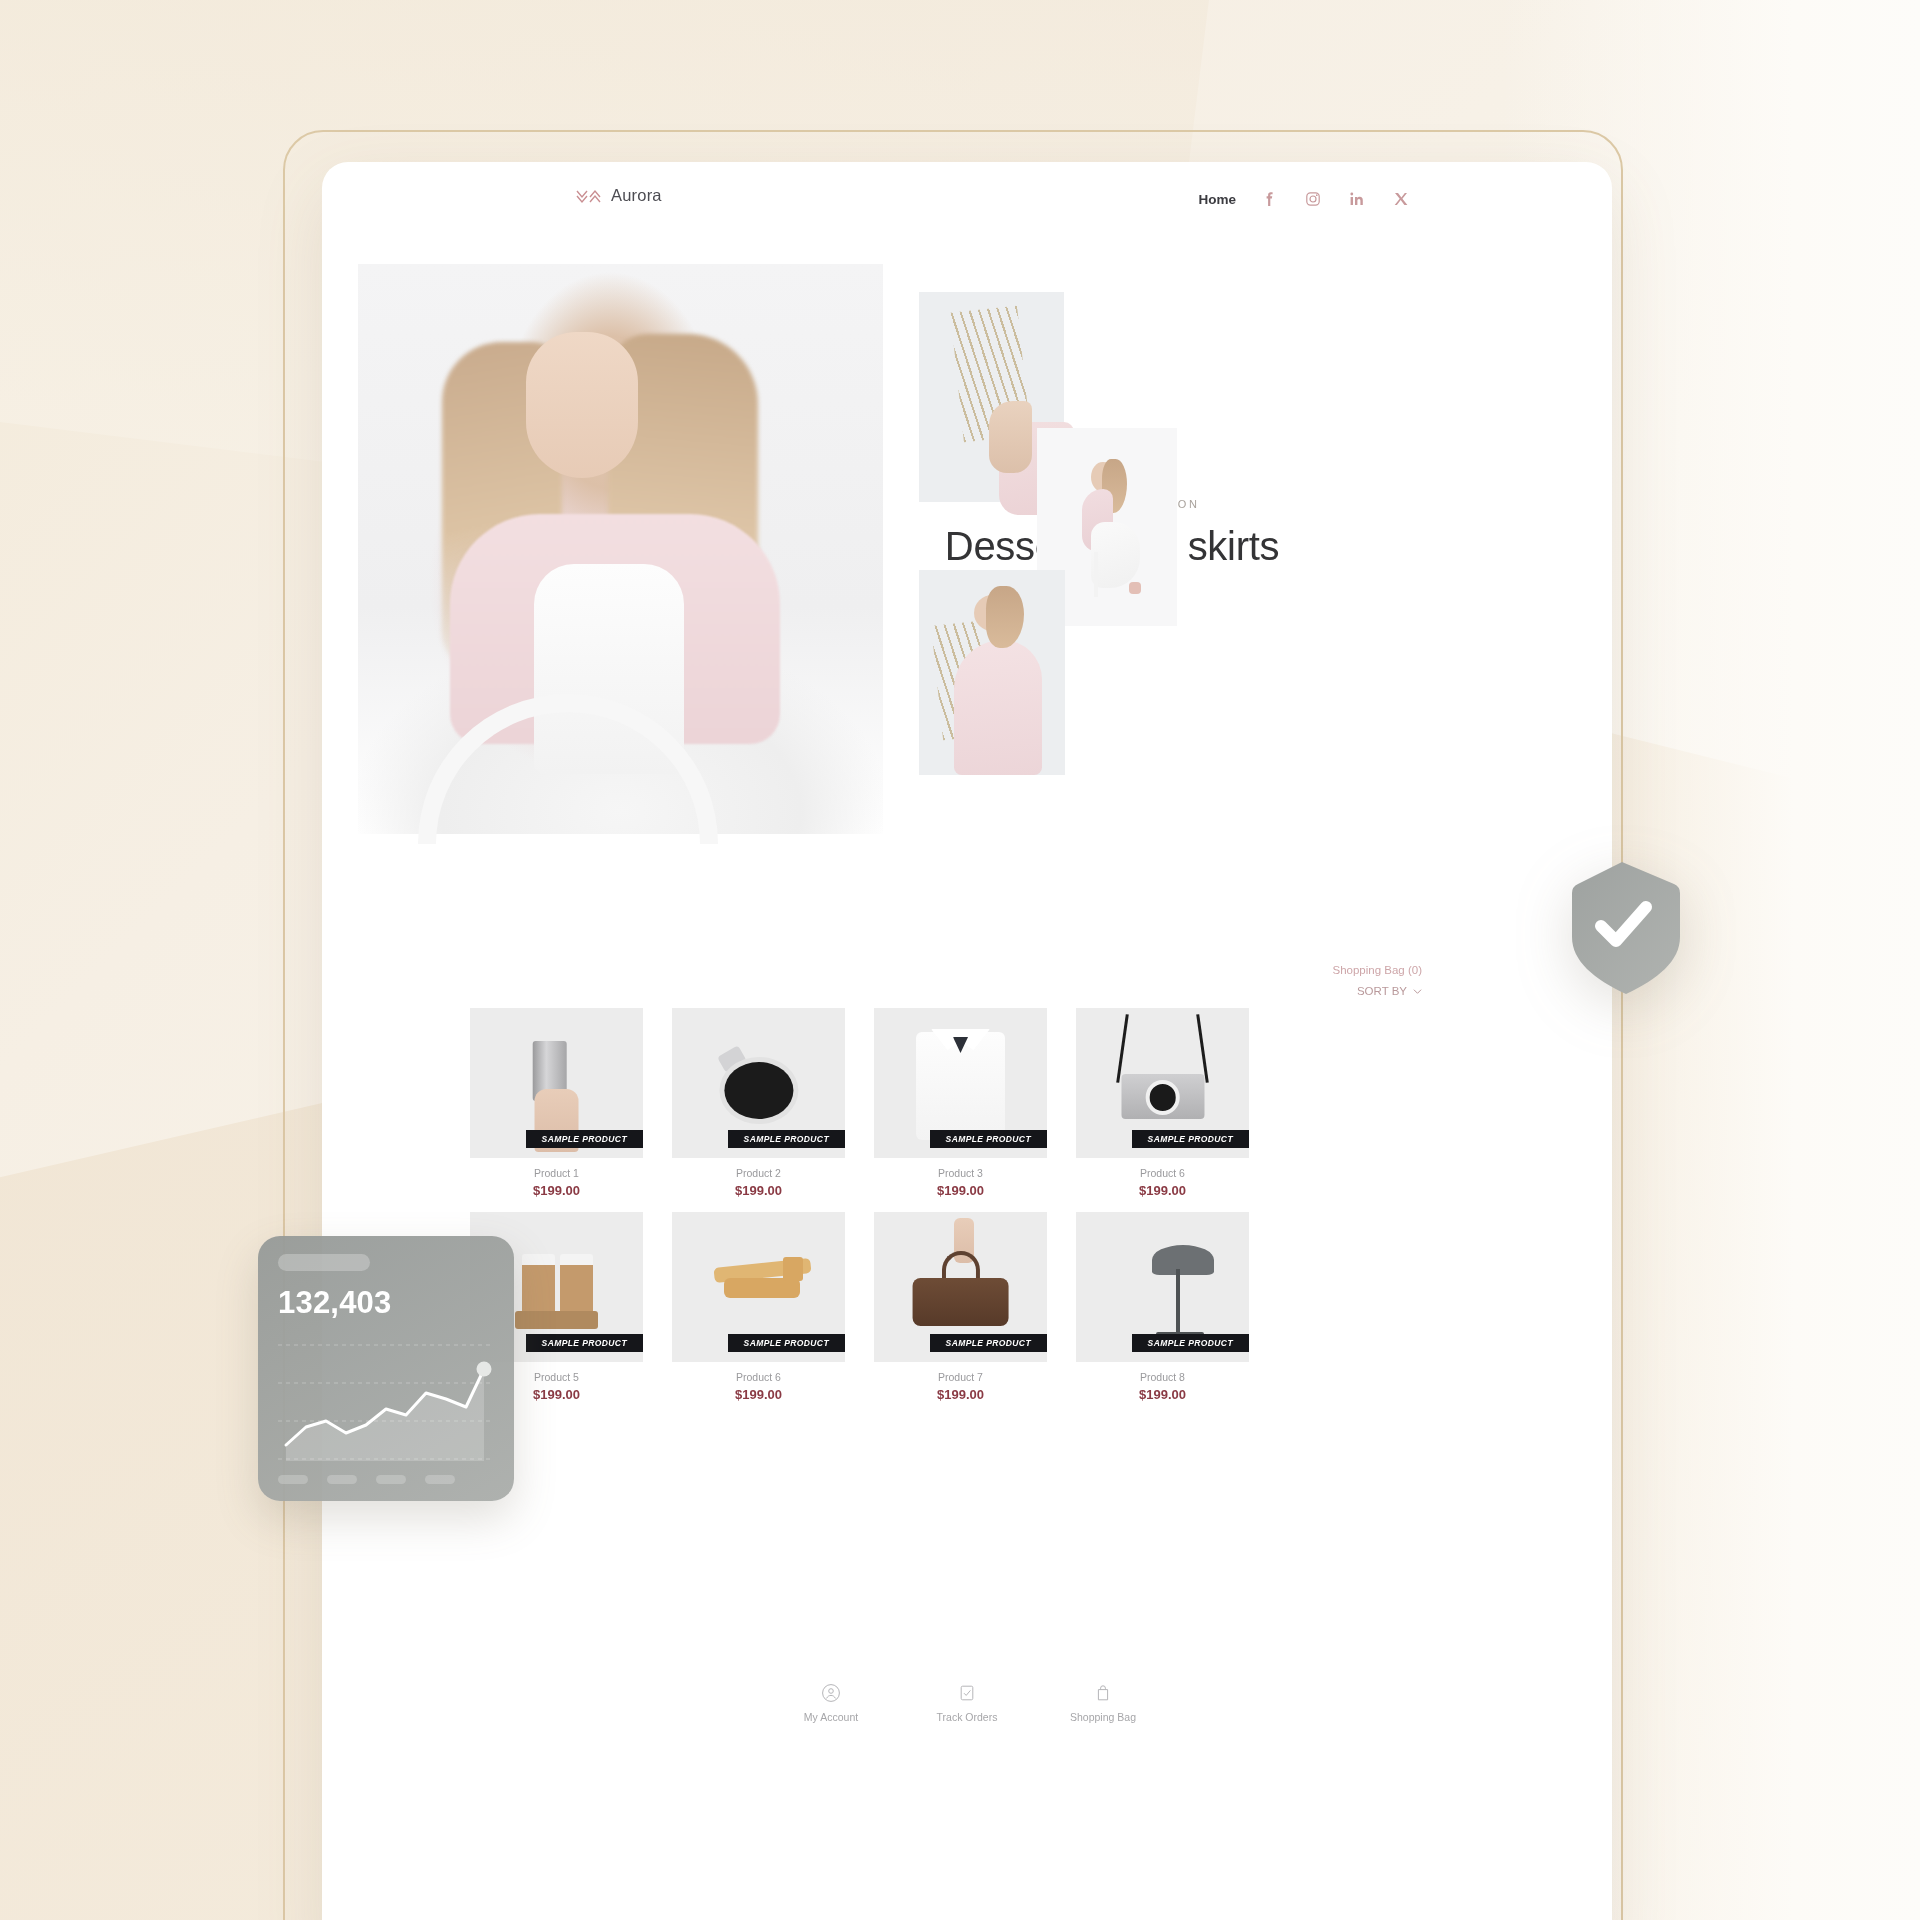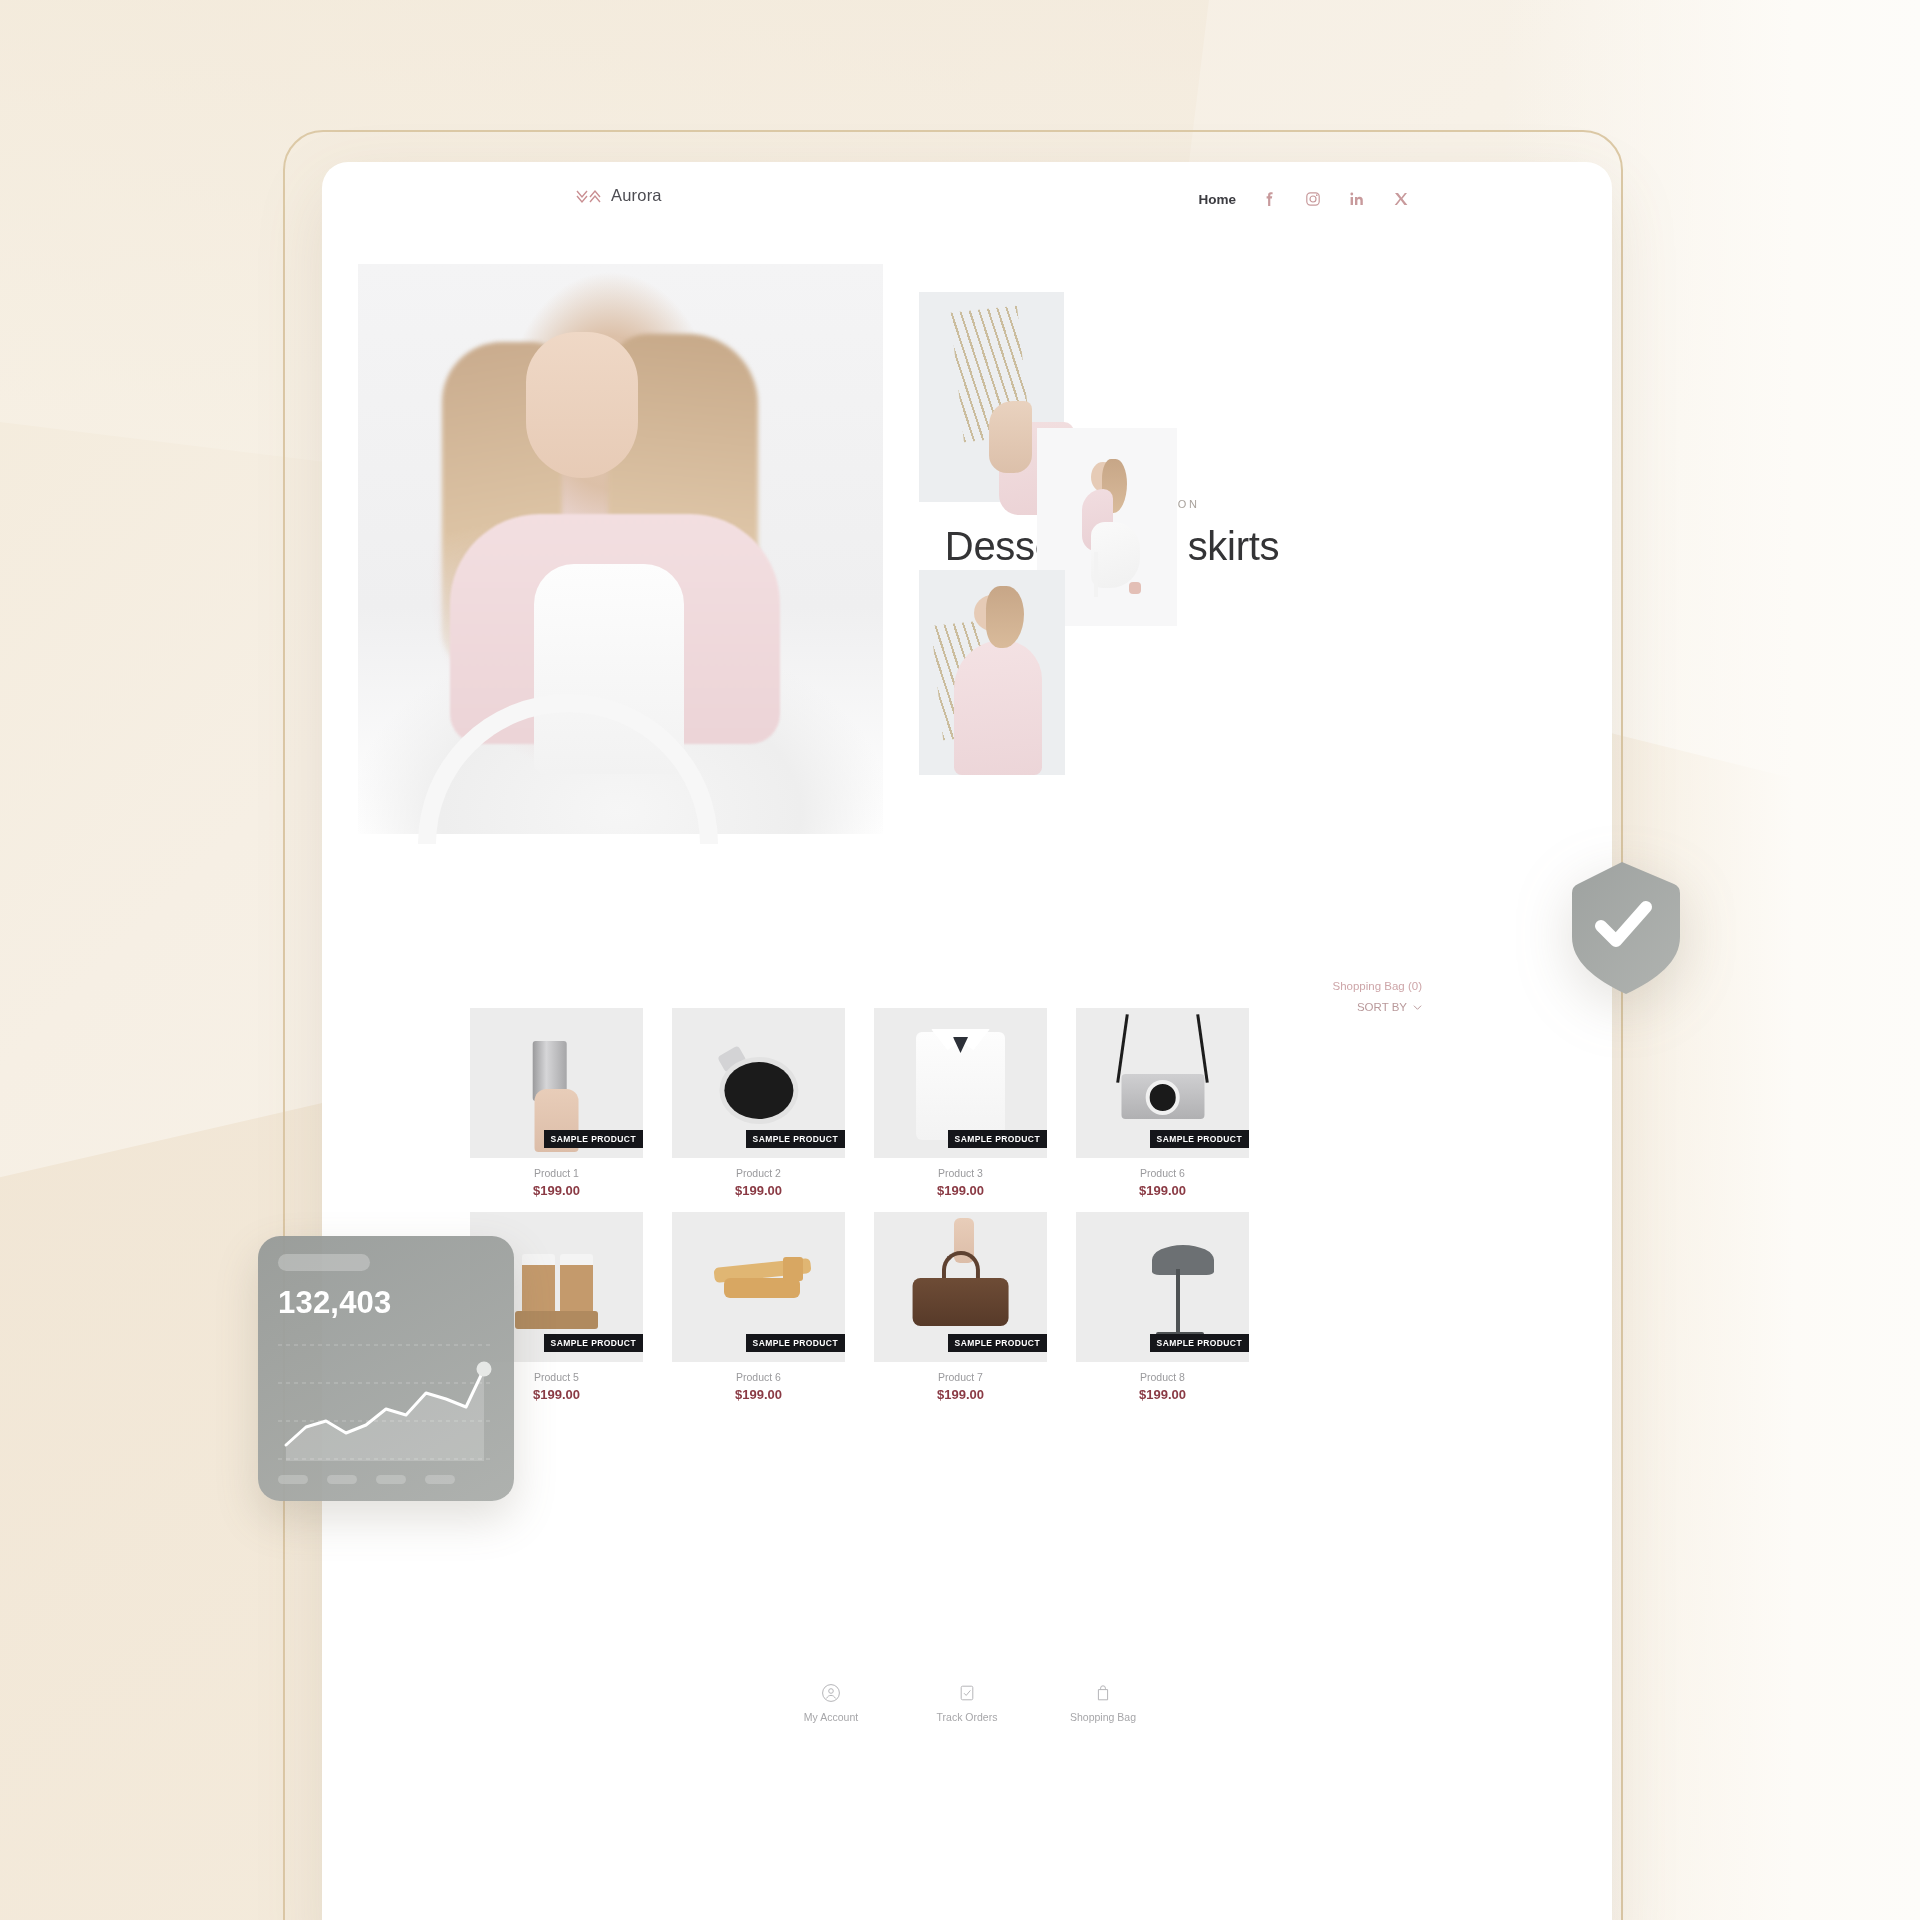--- a/index.html
+++ b/index.html
@@ -219,21 +219,21 @@
   .ph-body-pink {
     position:absolute; left:24%; top:34%; width:60%; height:66%;
     background: linear-gradient(175deg,#f4e2e4,#ecd5d8); border-radius: 50px 40px 8px 8px;
   }
 
   
   .shop-bar {
     position:absolute; right: 190px; top: 802px;
     text-align: right;
   }
-  .bag-link { font-size: 11.5px; color: #cda5a8; margin-top: 16px; }
+  .bag-link { font-size: 11.5px; color: #cda5a8; }
   .sort-row {
     margin-top: 9px;
     font-size: 11.5px; color: #b9999b;
     display:flex; align-items:center; justify-content:flex-end; gap:6px;
   }
   .chev { width:9px; height:9px; display:block; }
 
   
   .grid {
     position:absolute; left: 148px; top: 846px;
@@ -245,21 +245,22 @@
   }
   .card { width: 173px; }
   .thumb {
     position:relative; width: 173px; height: 150px;
     background: #ececec; overflow:hidden;
   }
   .badge {
     position:absolute; right:0; bottom: 10px;
     background:#15161a; color:#fff;
     font-size: 8.5px; font-weight: 700; letter-spacing: .4px;
-    padding: 4px 7px;
+    padding: 4px 16px;
+    font-style: italic;
   }
   .pname {
     margin-top: 9px; text-align:center;
     font-size: 10.5px; color: #9a9a9d;
   }
   .pprice {
     margin-top: 4px; text-align:center;
     font-size: 13px; font-weight: 700; color: #8a3a44;
   }
 

